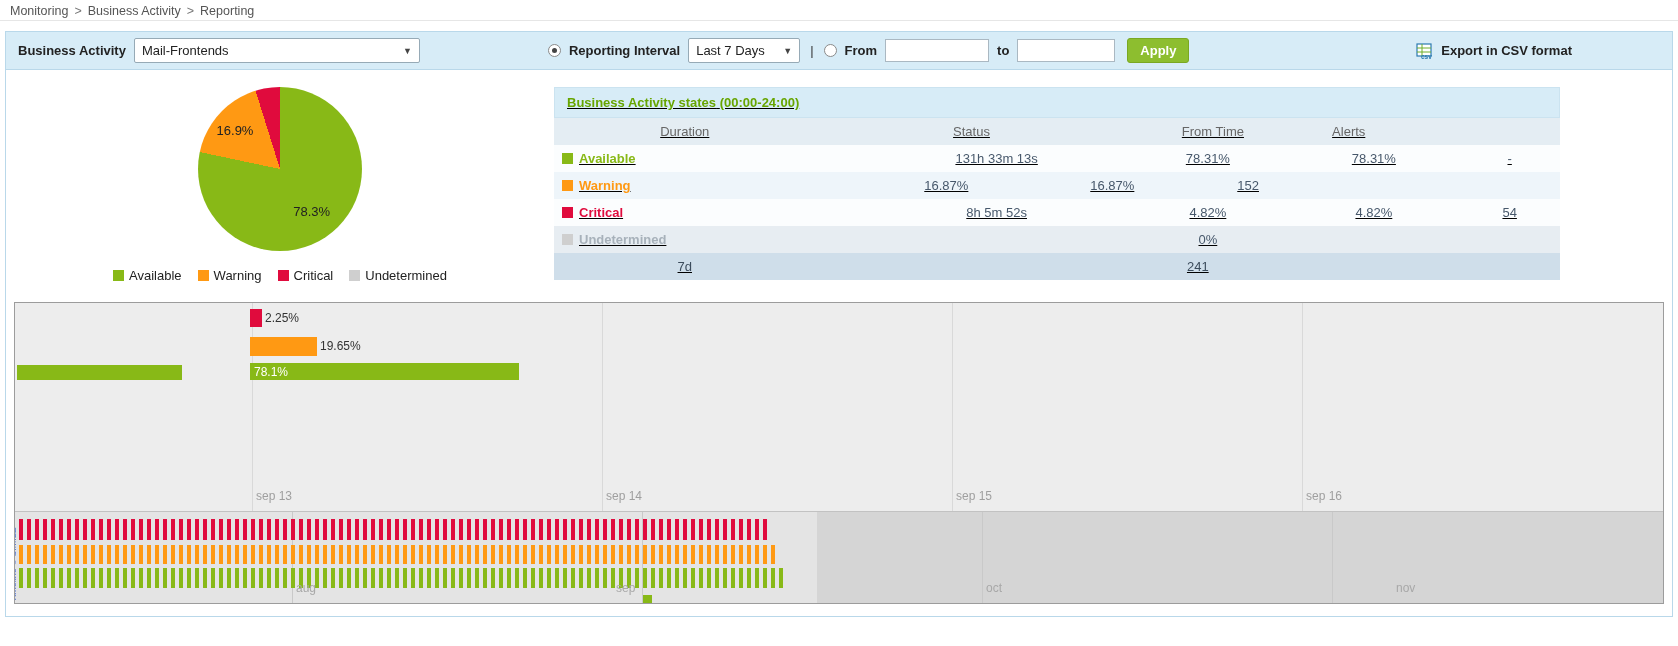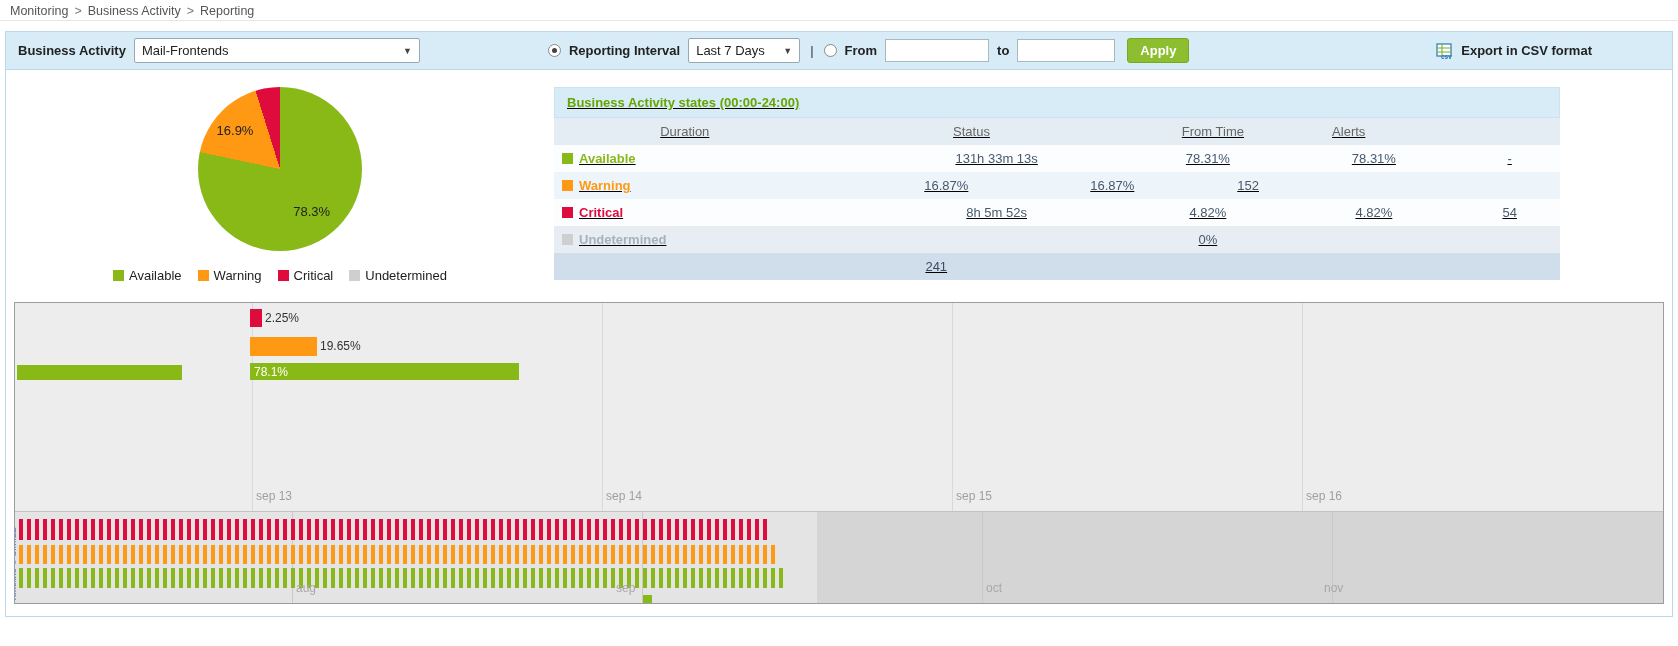--- a/index.html
+++ b/index.html
@@ -22,21 +22,21 @@
   .select .arrow { font-size: 9px; color: #444; margin-left: 8px; }
   .select-ba { width: 286px; }
   .select-interval { width: 112px; }
   .radio { width: 13px; height: 13px; border: 1px solid #8a8a8a; border-radius: 50%; background: #fff; display: inline-block; position: relative; flex: none; cursor: pointer; }
   .radio.checked::after { content: ""; position: absolute; left: 3px; top: 3px; width: 5px; height: 5px; border-radius: 50%; background: #444; }
   .tinput { height: 23px; border: 1px solid #aab8c2; width: 104px; font-size: 13px; padding: 0 4px; }
   .tinput.small { width: 98px; }
   .pipe { color: #333; margin: 0 2px; }
   .apply-btn { background: #8dbe2f; border: 1px solid #7aa822; color: #fff; font-weight: bold; font-size: 13px; padding: 4px 12px; border-radius: 3px; cursor: pointer; margin-left: 4px; }
   .center-group { display: flex; align-items: center; gap: 8px; margin-left: 120px; }
-  .export { margin-left: auto; margin-right: 68px; display: flex; align-items: center; gap: 6px; font-weight: bold; color: #222; cursor: pointer; padding-left: 41px; }
+  .export { margin-left: auto; margin-right: 88px; display: flex; align-items: center; gap: 6px; font-weight: bold; color: #222; cursor: pointer; padding-left: 41px; }
 
   
   .main-row { display: flex; padding-top: 17px; background: #fff; }
   .pie-panel { width: 548px; display: flex; flex-direction: column; align-items: center; flex: none; }
   .pie { width: 164px; height: 164px; border-radius: 50%; position: relative; }
   .pie-label { position: absolute; font-size: 13px; color: #222; }
   .legend { display: flex; gap: 16px; margin-top: 17px; align-items: center; }
   .legend-item { display: flex; align-items: center; gap: 5px; color: #222; }
   .swatch { width: 11px; height: 11px; display: inline-block; flex: none; }
 
@@ -183,20 +183,21 @@
             <div class="cell status-cell" style="width: 31%;">
               <span class="swatch" style="background: rgb(207, 207, 207);"></span>
               <span class="status-label">Undetermined</span>
             </div>
             <div class="cell" style="width: 26%;"></div>
             <div class="cell" style="width: 16%;">0%</div>
             <div class="cell" style="width: 17%;"></div>
             <div class="cell" style="width: 10%;"></div>
           </div>
           <div class="trow total">
+            <div class="cell" style="width: 26%;">7d</div>
             <div class="cell" style="width: 16%;"></div>
             <div class="cell" style="width: 17%;"></div>
             <div class="cell" style="width: 10%;">241</div>
           </div>
         </div>
     </div>
   </div>
 
   <div class="timeline">
     <div class="tl-upper">
@@ -219,21 +220,21 @@
     <div class="tl-lower">
       <span class="credit">Timeline © SIMILE</span>
     <div class="highlight" style="width: 802px;"></div>
         <div class="gridline lower" style="left: 277px;"></div>
         <div class="month-label" style="left: 281px;">aug</div>
         <div class="gridline lower" style="left: 627px;"></div>
         <div class="month-label" style="left: 601px;">sep</div>
         <div class="gridline lower" style="left: 967px;"></div>
         <div class="month-label" style="left: 971px;">oct</div>
         <div class="gridline lower" style="left: 1317px;"></div>
-        <div class="month-label" style="left: 1309px;">nov</div>
+        <div class="month-label" style="left: 1381px;">nov</div>
         <div class="tick" style="left: 4px; top: 7px; height: 21px; width: 4px; background: rgb(224, 11, 61);"></div>
         <div class="tick" style="left: 12px; top: 7px; height: 21px; width: 4px; background: rgb(224, 11, 61);"></div>
         <div class="tick" style="left: 20px; top: 7px; height: 21px; width: 4px; background: rgb(224, 11, 61);"></div>
         <div class="tick" style="left: 28px; top: 7px; height: 21px; width: 4px; background: rgb(224, 11, 61);"></div>
         <div class="tick" style="left: 36px; top: 7px; height: 21px; width: 4px; background: rgb(224, 11, 61);"></div>
         <div class="tick" style="left: 44px; top: 7px; height: 21px; width: 4px; background: rgb(224, 11, 61);"></div>
         <div class="tick" style="left: 52px; top: 7px; height: 21px; width: 4px; background: rgb(224, 11, 61);"></div>
         <div class="tick" style="left: 60px; top: 7px; height: 21px; width: 4px; background: rgb(224, 11, 61);"></div>
         <div class="tick" style="left: 68px; top: 7px; height: 21px; width: 4px; background: rgb(224, 11, 61);"></div>
         <div class="tick" style="left: 76px; top: 7px; height: 21px; width: 4px; background: rgb(224, 11, 61);"></div>

